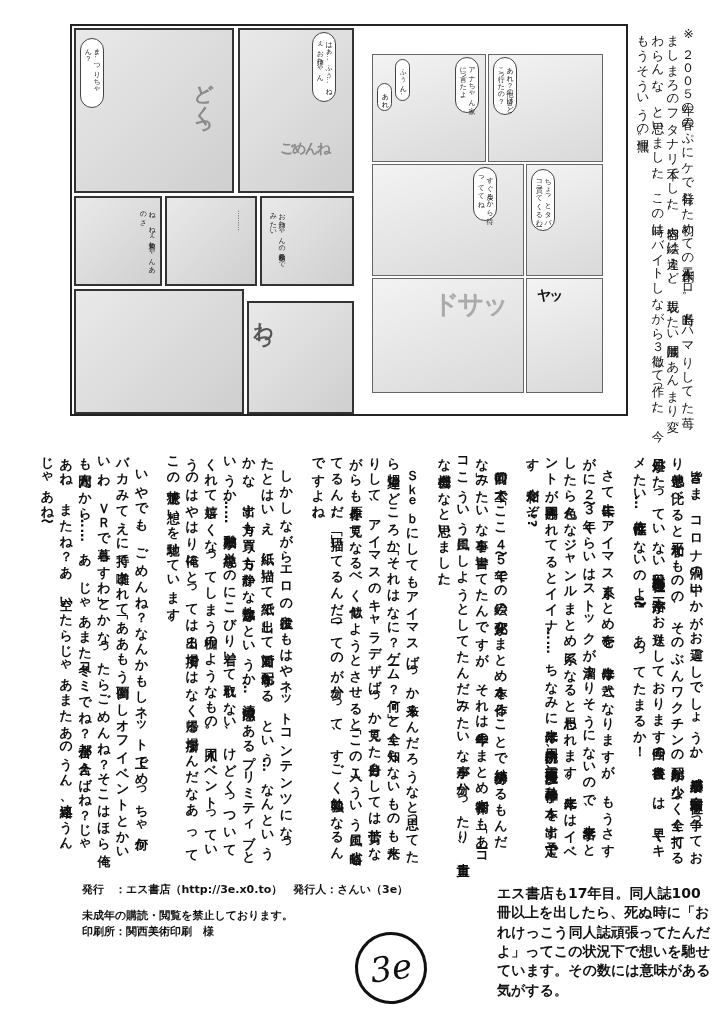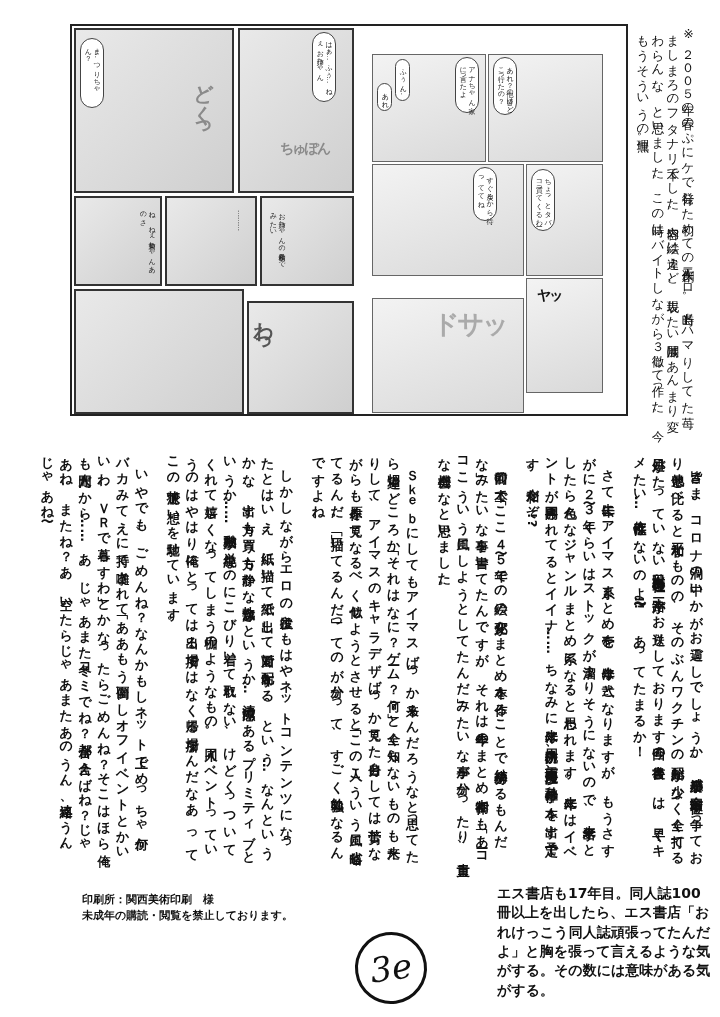--- a/index.html
+++ b/index.html
@@ -32,21 +32,21 @@
 <body>
 
 <div class="frame">
 
   <div class="panel" style="left:2px; top:2px; width:160px; height:165px;">
     <div class="bubble" style="left:4px; top:8px; height:60px;">ま…つりちゃん？</div>
     <div class="sfx" style="left:115px; top:40px;">どくっ</div>
   </div>
   <div class="panel" style="left:166px; top:2px; width:116px; height:165px;">
     <div class="bubble" style="left:72px; top:2px; height:60px;">はぁ…ふぅ…ねぇお姉ちゃん</div>
-    <div class="sfx" style="left:40px; top:110px; font-size:14px; writing-mode:horizontal-tb;">ちゅぽん</div>
+    <div class="sfx" style="left:40px; top:110px; font-size:14px; writing-mode:horizontal-tb;">ごめんね</div>
   </div>
   <div class="panel" style="left:2px; top:170px; width:88px; height:90px;">
     <div class="bubble" style="left:60px; top:4px; height:70px; border:none; background:transparent;">ね、ねぇ茉莉ちゃんあのさ</div>
   </div>
   <div class="panel" style="left:93px; top:170px; width:92px; height:90px;">
     <div class="bubble" style="left:66px; top:8px; height:60px; border:none; background:transparent;">………</div>
   </div>
   <div class="panel" style="left:188px; top:170px; width:94px; height:90px;">
     <div class="bubble" style="left:4px; top:6px; height:62px; border:none; background:transparent;">お姉ちゃんの精子飲んでみたい</div>
   </div>
@@ -62,40 +62,41 @@
   </div>
   <div class="panel light" style="left:416px; top:28px; width:115px; height:108px;">
     <div class="bubble" style="left:4px; top:2px; height:48px;">あれ？他の皆はどこ行ったの？</div>
   </div>
   <div class="panel light" style="left:300px; top:138px; width:152px; height:112px;">
     <div class="bubble" style="left:100px; top:2px; height:44px;">すぐ戻るから待っててね</div>
   </div>
   <div class="panel light" style="left:454px; top:138px; width:77px; height:112px;">
     <div class="bubble" style="left:4px; top:4px; height:52px;">ちょっとタバコ買ってくるわー</div>
   </div>
-  <div class="panel light" style="left:300px; top:252px; width:152px; height:115px;margin-top:20px;">
+  <div class="panel light" style="left:300px; top:252px; width:152px; height:115px;">
     <div class="sfx" style="left:60px; top:8px; writing-mode:horizontal-tb; font-size:26px; color:#aaa;">ドサッ</div>
   </div>
   <div class="panel light" style="left:454px; top:252px; width:77px; height:115px;">
     <div class="sfx dark" style="left:10px; top:8px; writing-mode:horizontal-tb;">ヤッ</div>
   </div>
 </div>
 
 <div class="note">※２００５年の春のぷにケで発行した初めての二次創作エロ。当時ドハマりしてた苺ましまろのフタナリ本でした。内容や絵は違えど、表現したい展開はあんまり変わらんな、と思いました。この時はバイトしながら３徹して作った。今もうそういうの無理。</div>
 
 <div class="body-text">
   <p>皆さま、コロナ渦の中いかがお過ごしでしょうか。感染者が全国最下位を争っており他県と比べると平和なものの、そのぶんワクチンの配給が少なく全く打てる目処がたっていない秋田市出身在住の三十路がお送りしております今回の後書き。は、早くキメたい…依存性はないのよ〜〜!!　あってたまるか！</p>
   <p>さて去年にアイマス系まとめ壱を、今年は弐となりますが、もうさすがに２〜３年くらいはストックが溜まりそうにないので、来年出すとしたら色んなジャンルまとめ系になると思われます。来年にはイベントが再開されてるとイイナ……ちなみに来年は周防桃子、霧雨魔理沙、秋月律子の本を出す予定です。令和だぞ!?</p>
   <p>前回の本で「ここ４〜５年での絵の変化がまとめ本を作ることで結構分かるもんだな」みたいな事を書いてたんですが、それは今年のまとめ本制作でも「あーココこういう風にしようとしてたんだ」みたいな事が分かったり、貴重な機会だなと思いました。</p>
   <p>Ｓｋｅｂにしてもアイマスばっか来るんだろうなと思ってたら畑違いどころか「それはなに？ゲーム？何？」と全く知らないものも来たりして、アイマスのキャラデザばっか見てた自分としては苦労しながらも原作を見てなるべく似せようとさせると「この人こういう風に省略してるんだ。」「描いてるんだ」ってのが分かって、すごく勉強になるんですよね。</p>
   <p>しかしながらエロの主役はもはやネットコンテンツになったとはいえ、紙に描いて紙で出して対面で配布する、という…なんというかな、出す方も買う方も静かな執念深さというか…清涼感のあるプリミティブというか……動機が単純なのにこびり着いて取れない、けどくっついてくれて嬉しくなってしまう枷のようなもの。同人イベントっていうのはやはり俺にとっては出る場所ではなく帰る場所なんだなあ、ってこの状況下で想いを馳せています。</p>
   <p>いやでも、ごめんね？なんかもしネット上でめっちゃ何かバカみてえに持て囃されて「ああもう面倒いしオフイベントとかいいわ。ＶＲで暮らすわ」とかなったらごめんね？そこはほら俺も人間だから……あ、じゃあまた冬コミでね？都合が合えばね？じゃあね、またね？あ、空いたらじゃあまたあのうん、連絡、うん、じゃあね〜</p>
 </div>
 
 <div class="colophon">
+  <div>発行　：エス書店（http://3e.x0.to）　発行人：さんい（3e）</div>
   <div class="gap"></div>
+  <div>未成年の購読・閲覧を禁止しております。</div>
   <div>印刷所：関西美術印刷　様</div>
-  <div>未成年の購読・閲覧を禁止しております。</div>
 </div>
 
 <div class="sign">3e</div>
 
-<div class="memo">エス書店も17年目。同人誌100冊以上を出したら、エス書店「おれけっこう同人誌頑張ってたんだよ」と胸を張って言えるような気がする。その数には意味がある気がする。</div>
+<div class="memo">エス書店も17年目。同人誌100冊以上を出したら、死ぬ時に「おれけっこう同人誌頑張ってたんだよ」ってこの状況下で想いを馳せています。その数には意味がある気がする。</div>
 
 </body></html>

